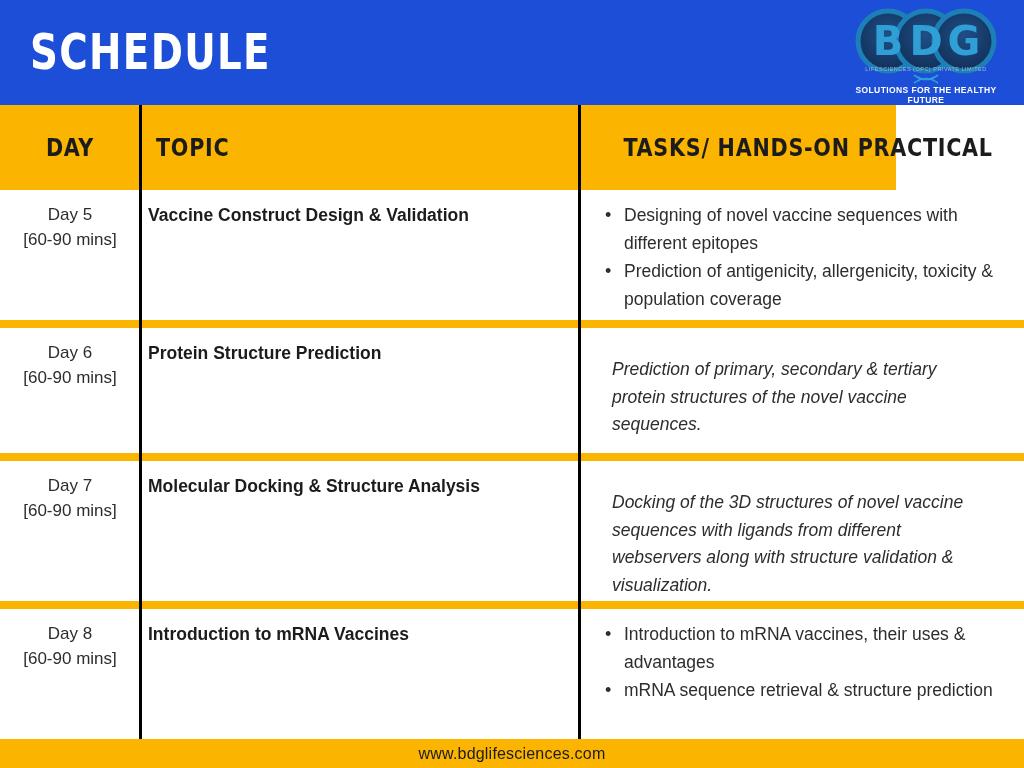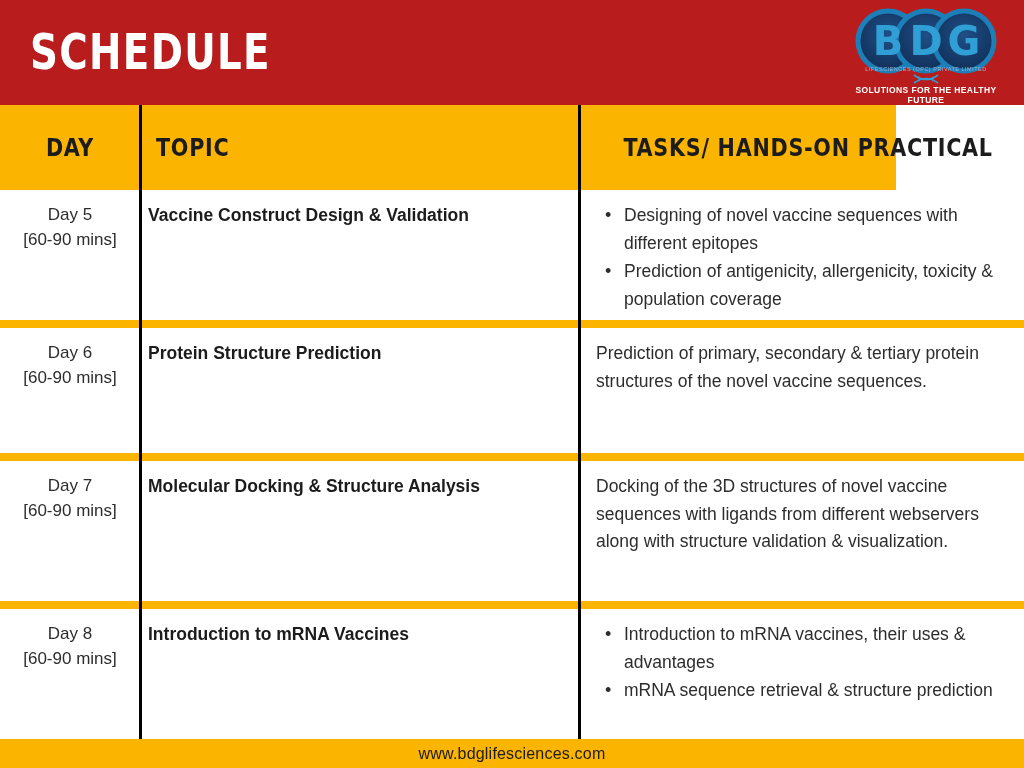--- a/index.html
+++ b/index.html
@@ -7,21 +7,21 @@
   body {
     font-family:"Liberation Sans", sans-serif;
     background:#ffffff;
     overflow:hidden;
   }
   .page { position:relative; width:1024px; height:768px; background:#fff; }
 
   
   .banner {
     position:absolute; left:0; top:0; width:1024px; height:105px;
-    background:#b91c1c;
+    background:#1d4ed8;
     display:flex; align-items:center; justify-content:space-between;
   }
   .banner-title {
     color:#ffffff;
     font-family:"DejaVu Sans Condensed","Liberation Sans Narrow","Liberation Sans", sans-serif;
     font-weight:bold;
     font-size:49px;
     letter-spacing:1.5px;
     transform:scaleX(0.88);
     transform-origin:left center;
@@ -66,21 +66,21 @@
   .c-topic {
     left:148px; width:424px;
     padding-top:14px; padding-right:10px;
     color:#1c1c1c; font-size:17.5px; font-weight:bold; line-height:1.35;
   }
   .c-tasks {
     left:596px; width:424px;
     padding-top:12px; padding-right:10px;
     color:#2d2d2d; font-size:17.5px; line-height:1.58;
   }
-  .c-tasks p { margin:0; }
+  .c-tasks p { margin:16px;font-style:italic; }
   .c-tasks ul { list-style:none; margin:0; padding:0; }
   .c-tasks li { position:relative; padding-left:28px; margin:0 0 1px 0; }
   .c-tasks li::before {
     content:"\2022"; position:absolute; left:9px; top:-1px;
     font-size:18px; color:#2d2d2d;
   }
 
   
   .vdiv { position:absolute; width:3px; background:#000000; }
   .vdiv-1 { left:139px; }

